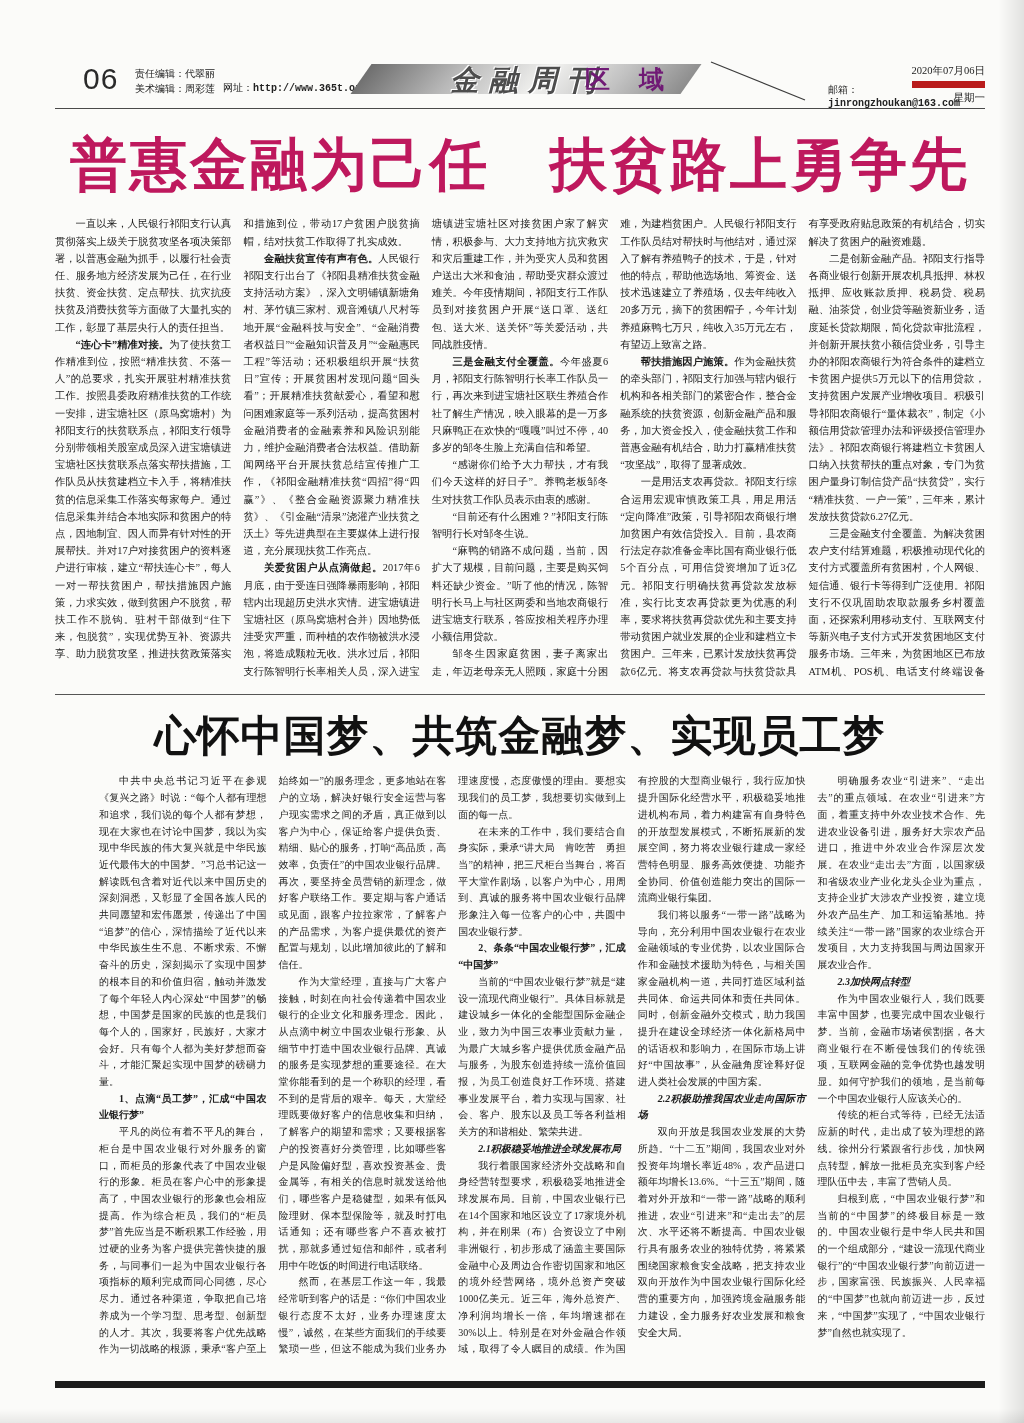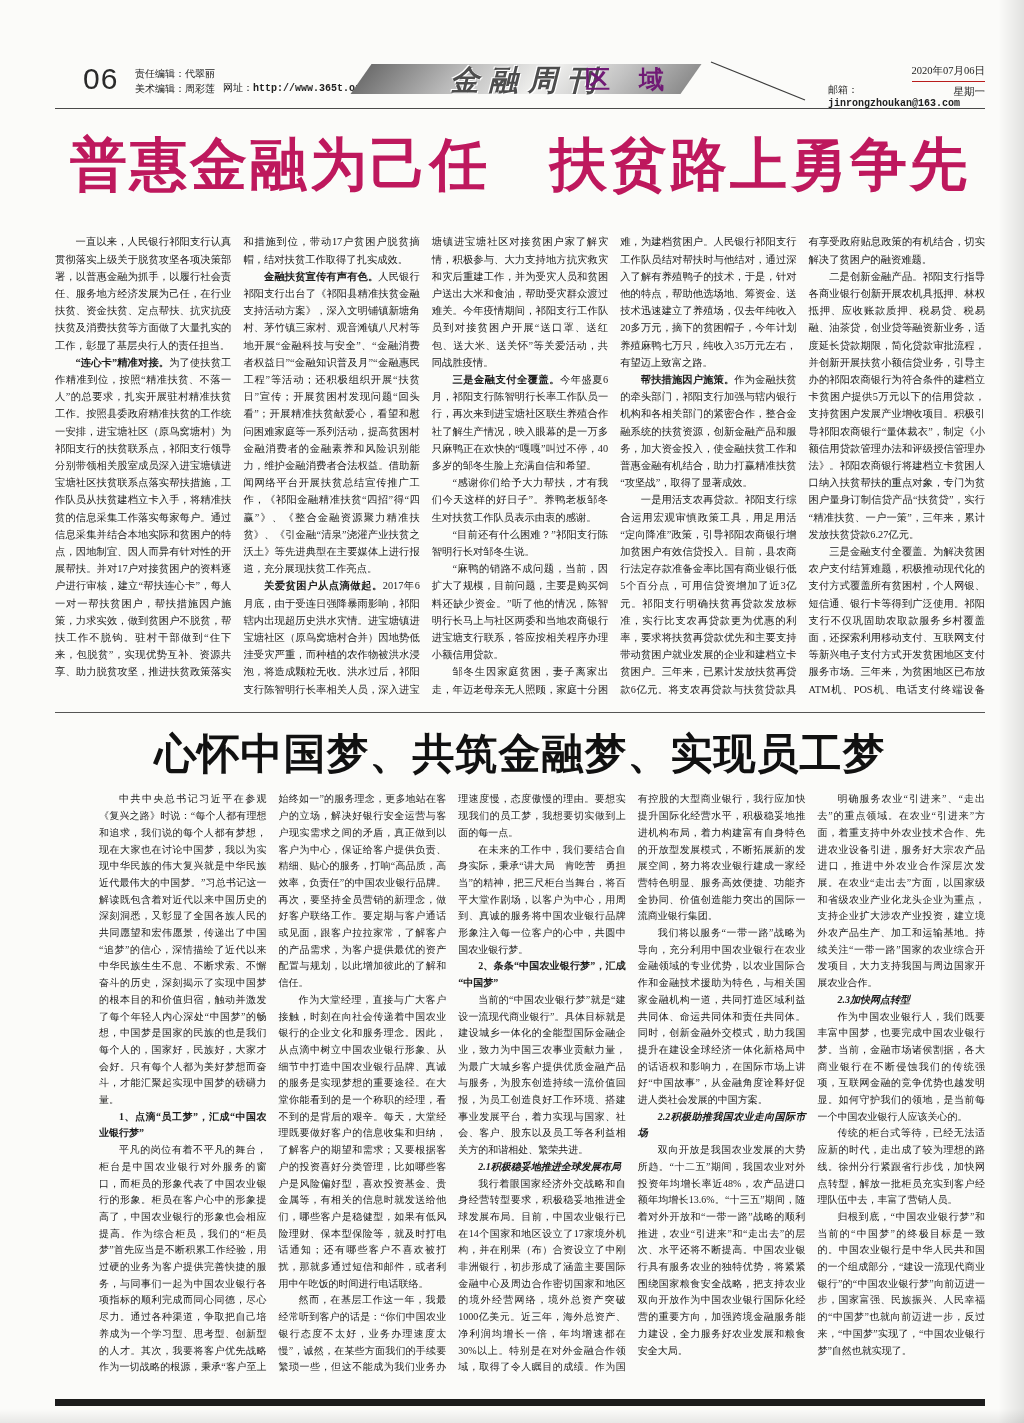--- a/index.html
+++ b/index.html
@@ -36,41 +36,41 @@
   }
   .banner-text{
     position:absolute;left:92px;top:1px;width:230px;text-align:center;
     font-size:29px;font-weight:bold;font-style:italic;letter-spacing:10px;
     color:#4d4d4d;text-shadow:1px 1px 0 #fff,-1px -1px 0 #fff;white-space:nowrap;
   }
   .section-name{position:absolute;left:502px;top:3px;font-size:25px;font-weight:bold;letter-spacing:2px;color:#701a75;}
   .hdr-diag{position:absolute;left:610px;top:0;width:120px;height:44px;}
   .email{position:absolute;left:745px;top:23px;font-size:10px;color:#222;}
   .dateblock{position:absolute;right:0;top:4px;text-align:right;font-size:10.5px;color:#222;}
-  .dateblock .d1{padding-bottom:3px;border-bottom:1px solid #b91c1c;}
+  .dateblock .d1{padding-bottom:3px;border-bottom:7px solid #b91c1c;}
   .dateblock .d2{padding-top:3px;}
   .hdr-rule{position:absolute;top:108px;left:55px;right:39px;height:1px;background:#4a4a4a;}
 
   
   .content{position:absolute;top:109px;left:55px;right:39px;}
   .headline1{
     margin:22px 0 0;text-align:center;
     font-size:57px;font-weight:900;letter-spacing:3px;line-height:1.2;
     color:#be185d;white-space:nowrap;
   }
   .headline2{
     margin:13px 0 9px;text-align:center;
     font-size:42px;font-weight:800;letter-spacing:1px;color:#111;
     font-family:"Liberation Serif","DejaVu Serif",serif;
   }
   .cols{
     column-gap:12px;column-count:5;column-fill:auto;
     text-align:justify;overflow:hidden;color:#1c1c1c;
   }
-  .art1{margin-top:34px;height:468px;font-size:10.3px;line-height:17.2px;}
+  .art1{margin-top:16px;height:468px;font-size:10.3px;line-height:17.2px;}
   .art2{height:601px;font-size:10px;line-height:16.7px;margin-left:44px;}
   .para{margin:0;text-indent:2em;}
   .para b{font-weight:bold;}
   .subhead{font-weight:bold;}
   .subhead-i{font-weight:bold;font-style:italic;}
   .mid-rule{margin-top:11px;height:1px;background:#555;}
   .bottom-bar{margin-top:7px;height:7px;background:#1c1c1c;}
 </style>
 </head>
 <body>

